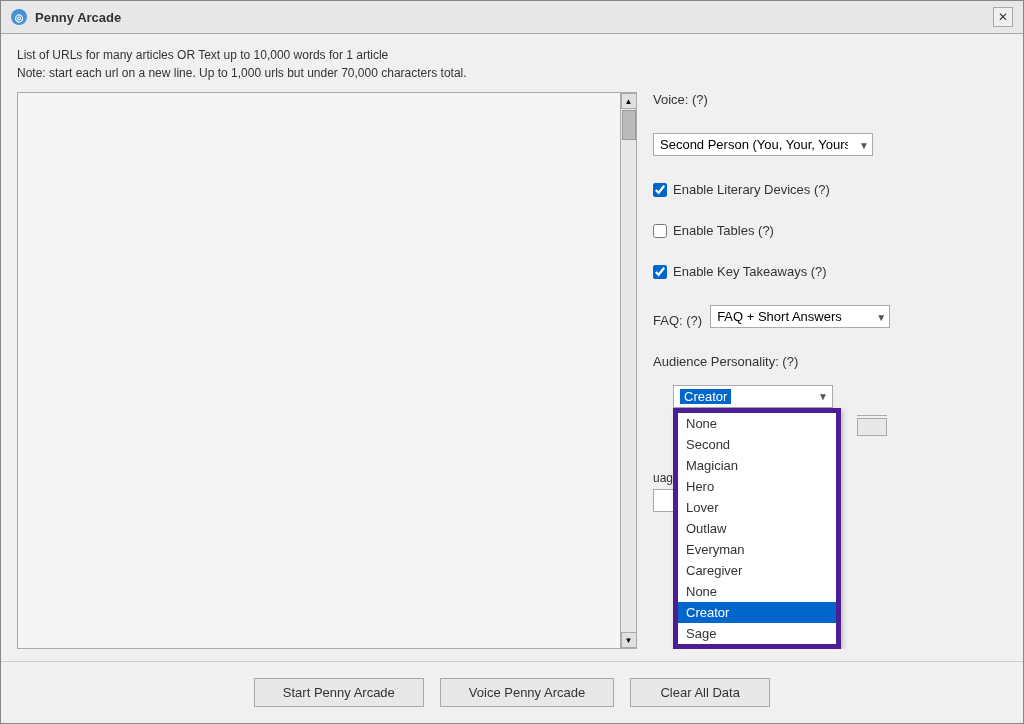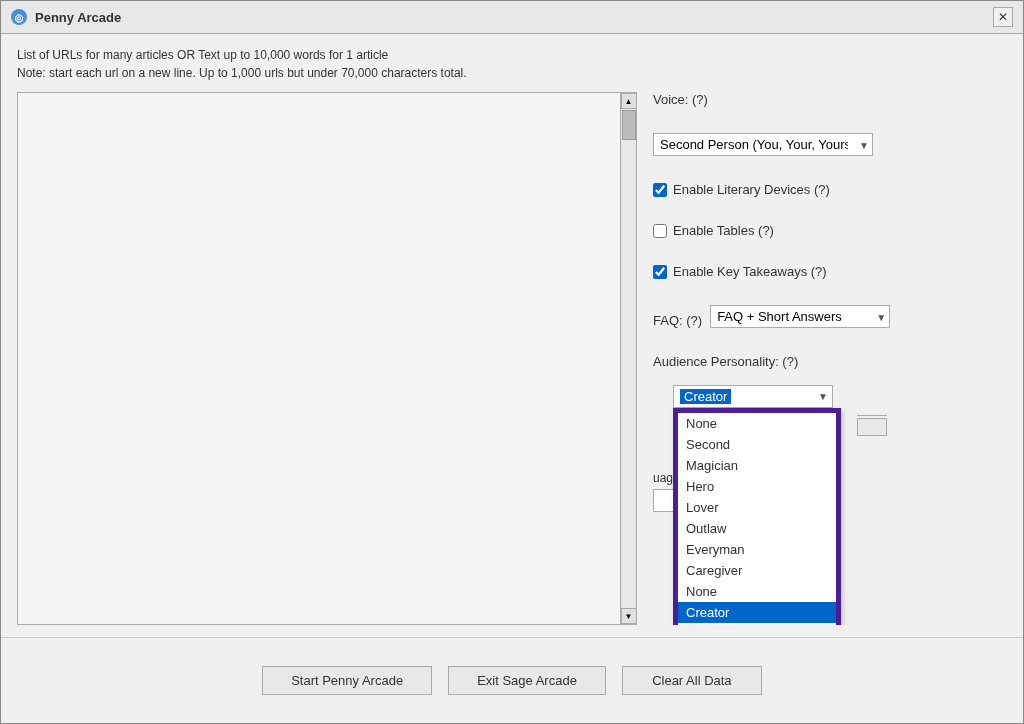--- a/index.html
+++ b/index.html
@@ -291,21 +291,21 @@
       padding: 3px 6px;
       font-size: 13px;
       background: white;
       margin-top: 4px;
     }
 
     .footer {
       display: flex;
       justify-content: center;
       gap: 16px;
-      padding: 28px;
+      padding: 16px;
       border-top: 1px solid #ccc;
       background: #f0f0f0;
       align-items: flex-end;
     }
 
     .footer-btn {
       padding: 6px 28px;
       font-size: 13px;
       background: #e8e8e8;
       border: 1px solid #aaa;
@@ -430,16 +430,16 @@
           <br>
           <input type="text" class="target-lang-input" style="">
         </div>
 
       </div>
     </div>
   </div>
 
   <div class="footer">
     <button class="footer-btn">Start Penny Arcade</button>
-    <button class="footer-btn">Exit Sage Arcade</button>
+    <button class="footer-btn">Voice Penny Arcade</button>
     <button class="footer-btn">Clear All Data</button>
   </div>
 </div>
 
 </body></html>

